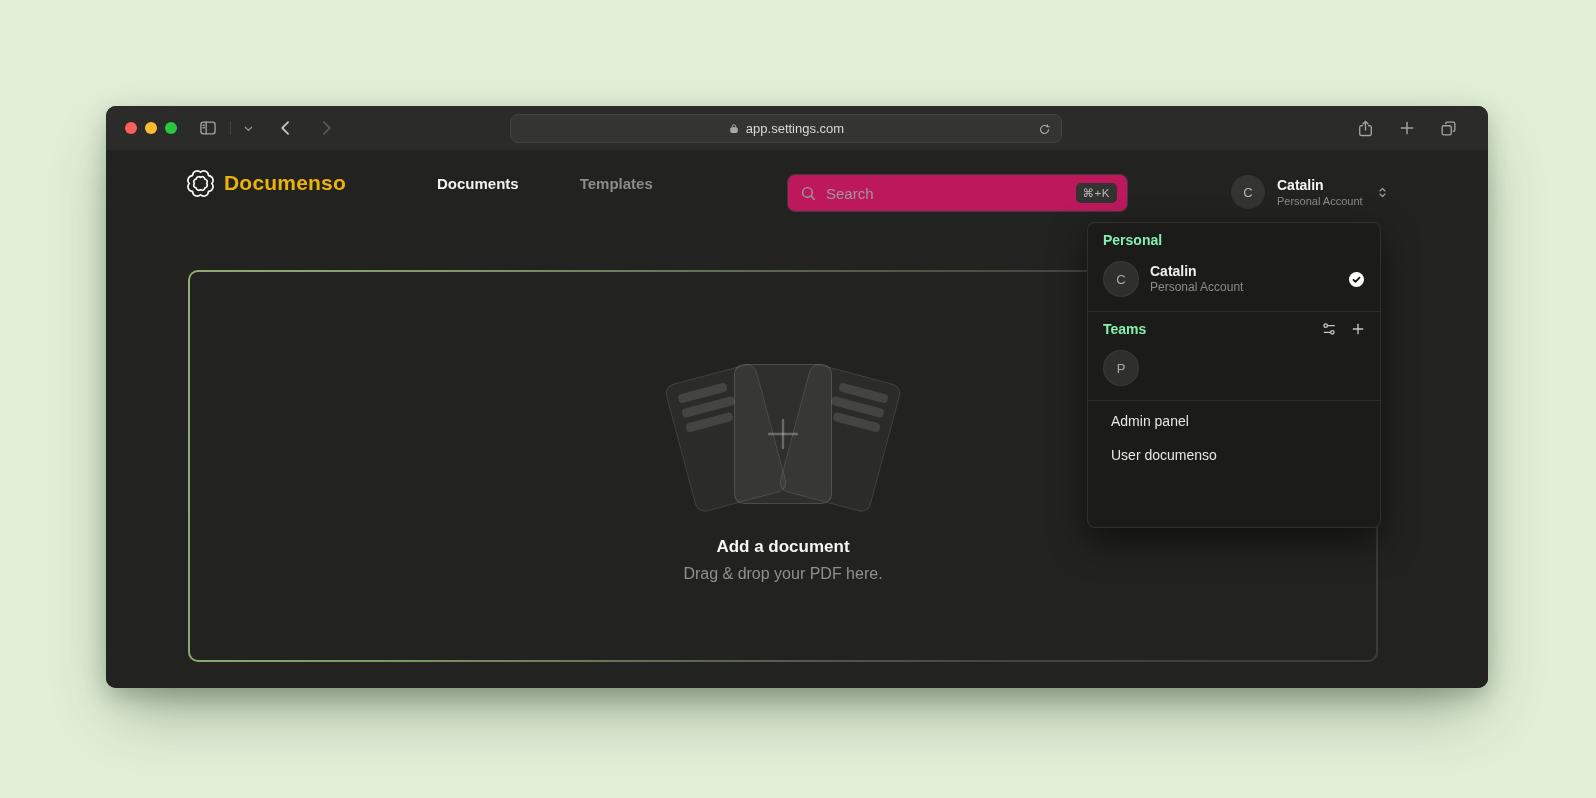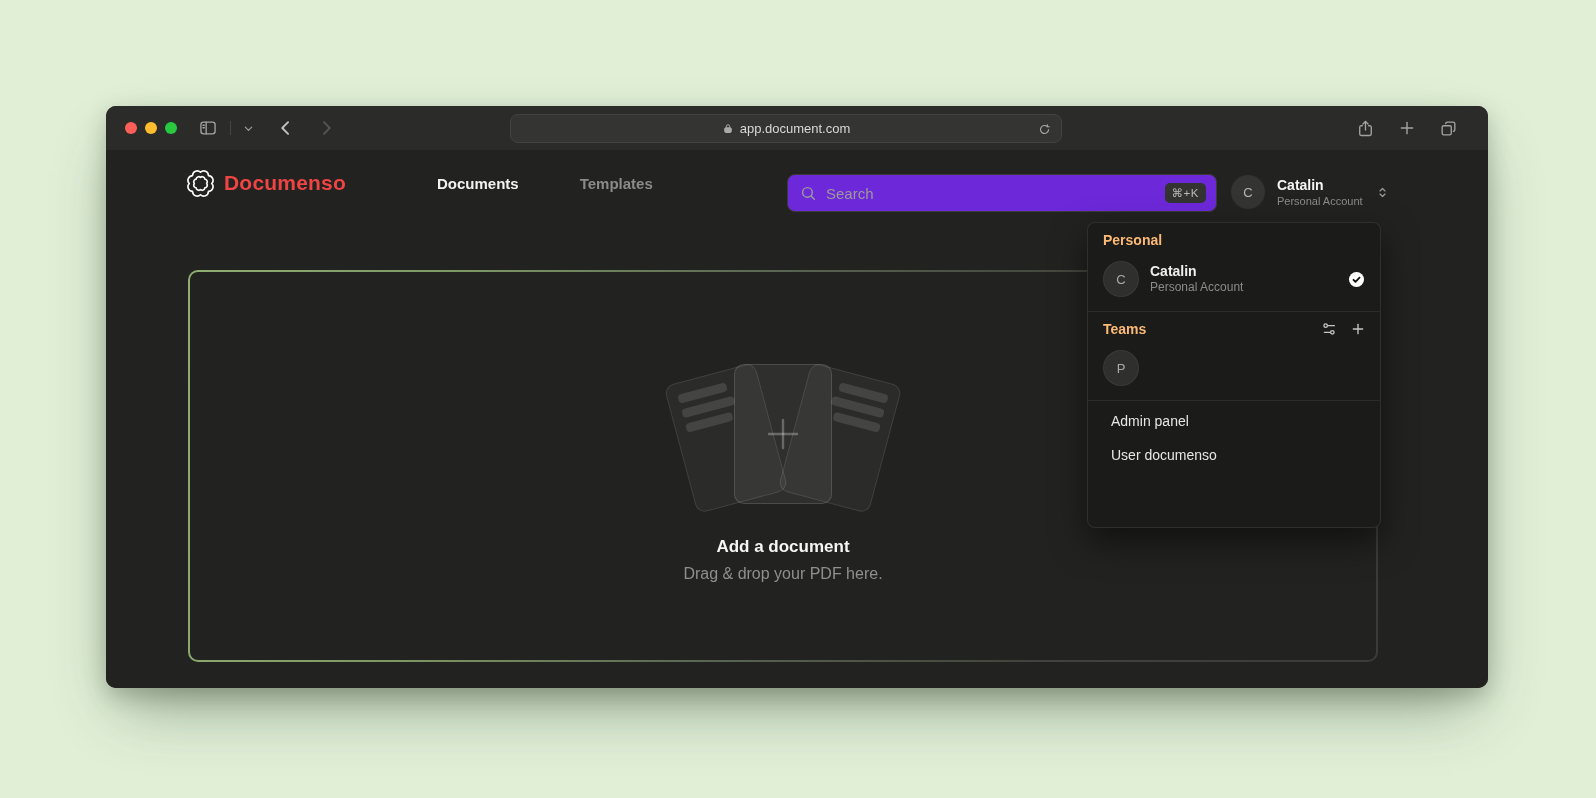--- a/index.html
+++ b/index.html
@@ -32,49 +32,49 @@
   .urlbar .lock { color:#a9a9a7; display:flex; }
   .urlbar .refresh { position:absolute; right:9px; top:7px; color:#a9a9a7; display:flex; cursor:default; }
 
   .chrome-right { position:absolute; right:28px; top:0; height:44px; display:flex; align-items:center; gap:19px; color:#b2b2b0; }
 
   
   .content { position:absolute; left:0; top:44px; right:0; bottom:0;
     background:#222220; border-radius:0 0 10px 10px; overflow:visible; }
 
   .app-header { position:relative; height:66px; }
-  .brand { position:absolute; left:81px; top:0; height:66px; display:flex; align-items:center; gap:10px; color:#ef4444; }
+  .brand { position:absolute; left:81px; top:0; height:66px; display:flex; align-items:center; gap:10px; color:#eab308; }
   .brand-name { font-size:21px; font-weight:700; letter-spacing:.2px; }
   .main-nav { position:absolute; left:294px; top:0; height:66px; display:flex; align-items:center; gap:24px; }
   .nav-link { font-size:15px; font-weight:600; color:#8b8b89; cursor:default;margin-left:37px; }
   .nav-link.active { color:#f2f2f0; }
 
-  .search { position:absolute; left:681px; top:24px; width:430px; height:38px;
-    background:#6d28d9; border:1px solid #3b3b39; border-radius:8px;
+  .search { position:absolute; left:681px; top:24px; width:341px; height:38px;
+    background:#be185d; border:1px solid #3b3b39; border-radius:8px;
     display:flex; align-items:center; padding:0 10px 0 12px; gap:9px; color:#9b9b99; }
   .search input { flex:1; background:transparent; border:0; outline:none; color:#e5e5e3;
     font-size:15px; font-family:inherit; }
   .search input::placeholder { color:#9b9b99; }
   .kbd { background:#333331; border-radius:5px; padding:3px 7px; font-size:11.5px; color:#b9b9b7; letter-spacing:.5px; }
 
   .account { position:absolute; left:1125px; top:25px; display:flex; align-items:center; cursor:default; }
   .avatar { border-radius:50%; background:#343432; color:#b5b5b3; display:flex; align-items:center; justify-content:center; flex:0 0 auto; }
   .avatar.a34 { width:34px; height:34px; font-size:13px; }
   .avatar.a36 { width:36px; height:36px; font-size:13px; background:#2f2f2d; border:1px solid rgba(255,255,255,.05); color:#a8a8a6; }
   .account .who { margin-left:12px; width:92px; }
   .acct-name { font-size:14px; font-weight:700; color:#f5f5f3; line-height:17px; }
   .acct-type { font-size:11px; color:#8b8b89; line-height:14px; }
   .account .caret { margin-left:6px; color:#9a9a98; display:flex; }
 
   
   .menu { position:absolute; left:981px; top:72px; width:294px; height:306px; z-index:10;
     background:#1b1b19; border:1px solid rgba(255,255,255,.09); border-radius:8px;
     box-shadow:0 14px 34px rgba(0,0,0,.5); }
   .menu-sec { padding:9px 14px 14px 15px; }
-  .menu-label { font-size:14px; font-weight:700; color:#fdba74; }
+  .menu-label { font-size:14px; font-weight:700; color:#86efac; }
   .menu-label-row { display:flex; align-items:center; justify-content:space-between; }
   .menu-label-icons { display:flex; gap:13px; color:#c7c7c5; }
   .menu-label-icons > span { display:flex; cursor:default; }
   .menu-row { margin-top:13px; display:flex; align-items:center; cursor:default; }
   .menu-row .txt { margin-left:11px; flex:1; }
   .row-name { font-size:14px; font-weight:600; color:#efefed; line-height:17px; }
   .row-sub { font-size:12px; color:#8b8b89; line-height:15px; }
   .check { width:19px; height:19px; display:flex; }
   .divider { height:1px; background:rgba(255,255,255,.07); }
   .menu-items { padding:3px 0 11px; }
@@ -156,21 +156,21 @@
       </button>
     </div>
 
     <div class="urlbar">
       <span class="lock">
         <svg width="12" height="13" viewBox="0 0 24 24" fill="currentColor" stroke="currentColor" stroke-width="2">
           <rect x="5.5" y="10.5" width="13" height="9.5" rx="2"></rect>
             <path d="M8.5 10.5V8a3.5 3.5 0 0 1 7 0v2.5" fill="none"></path>
         </svg>
       </span>
-      <span class="url">app.document.com</span>
+      <span class="url">app.settings.com</span>
       <span class="refresh">
         <svg width="15" height="15" viewBox="0 0 24 24" fill="none" stroke="currentColor" stroke-width="1.8" stroke-linecap="round">
           <path d="M18.4 12a6.4 6.4 0 1 1-1.85-4.5"></path>
             <path d="M16.55 7.5h3.1M16.55 7.5V4.4"></path>
         </svg>
       </span>
     </div>
 
     <div class="chrome-right">
       <button class="cbtn">

